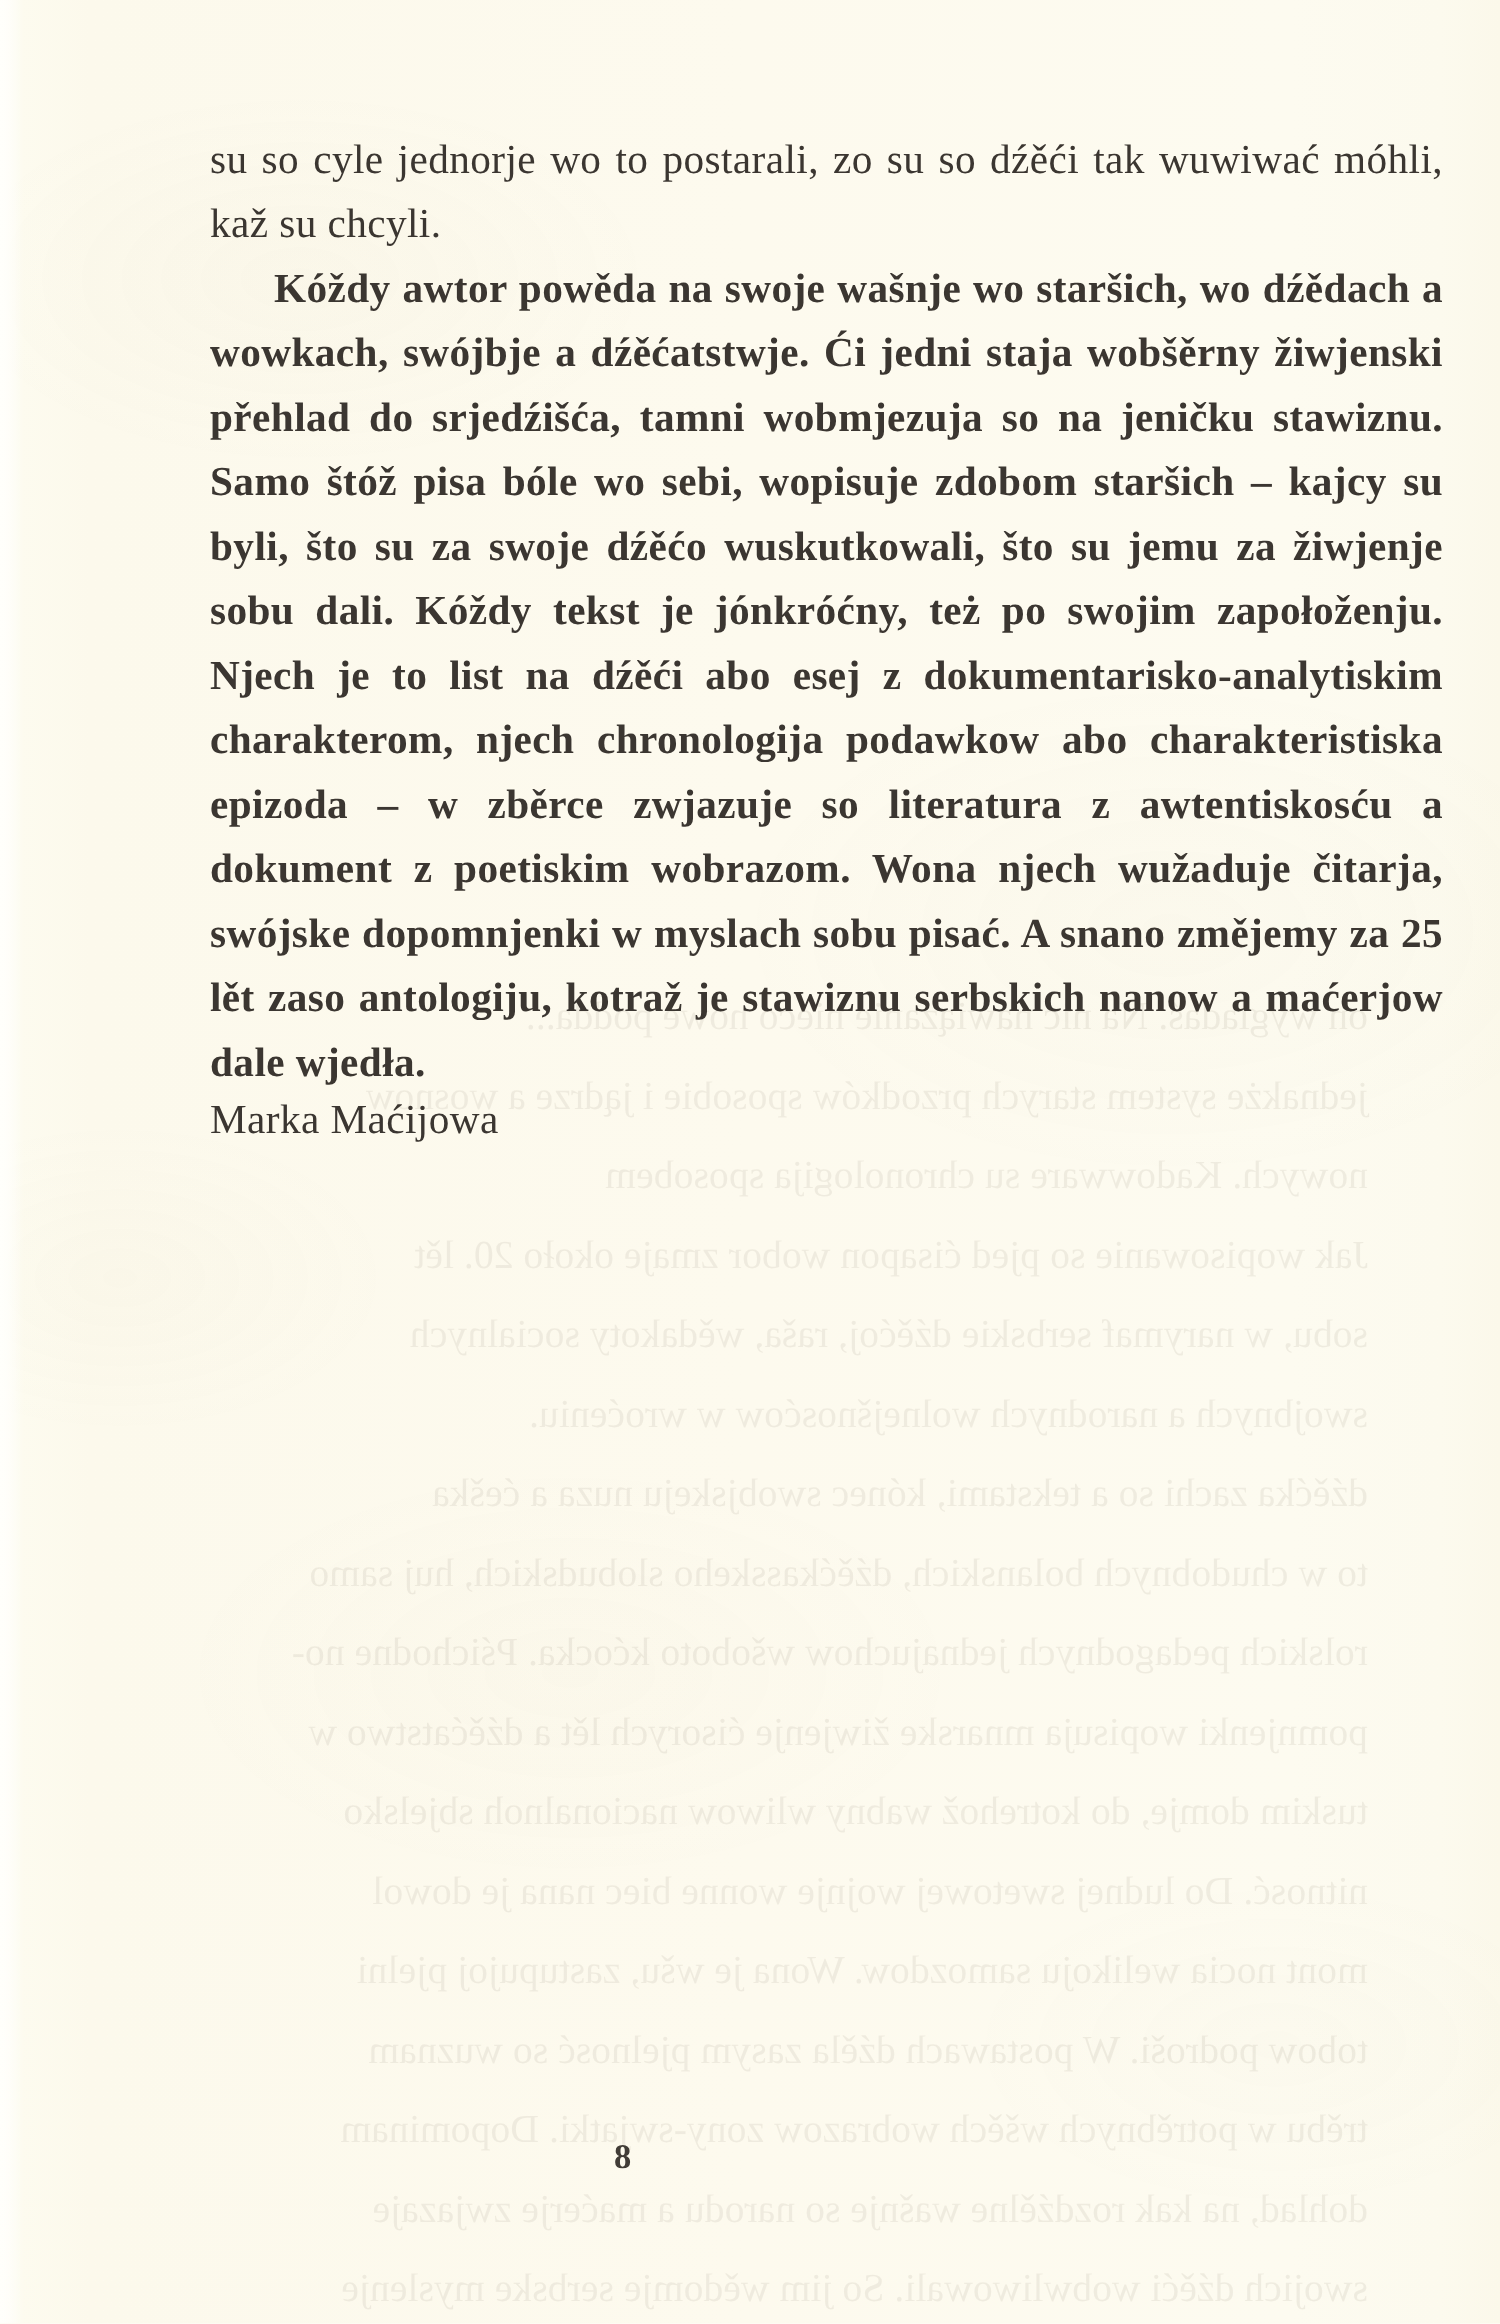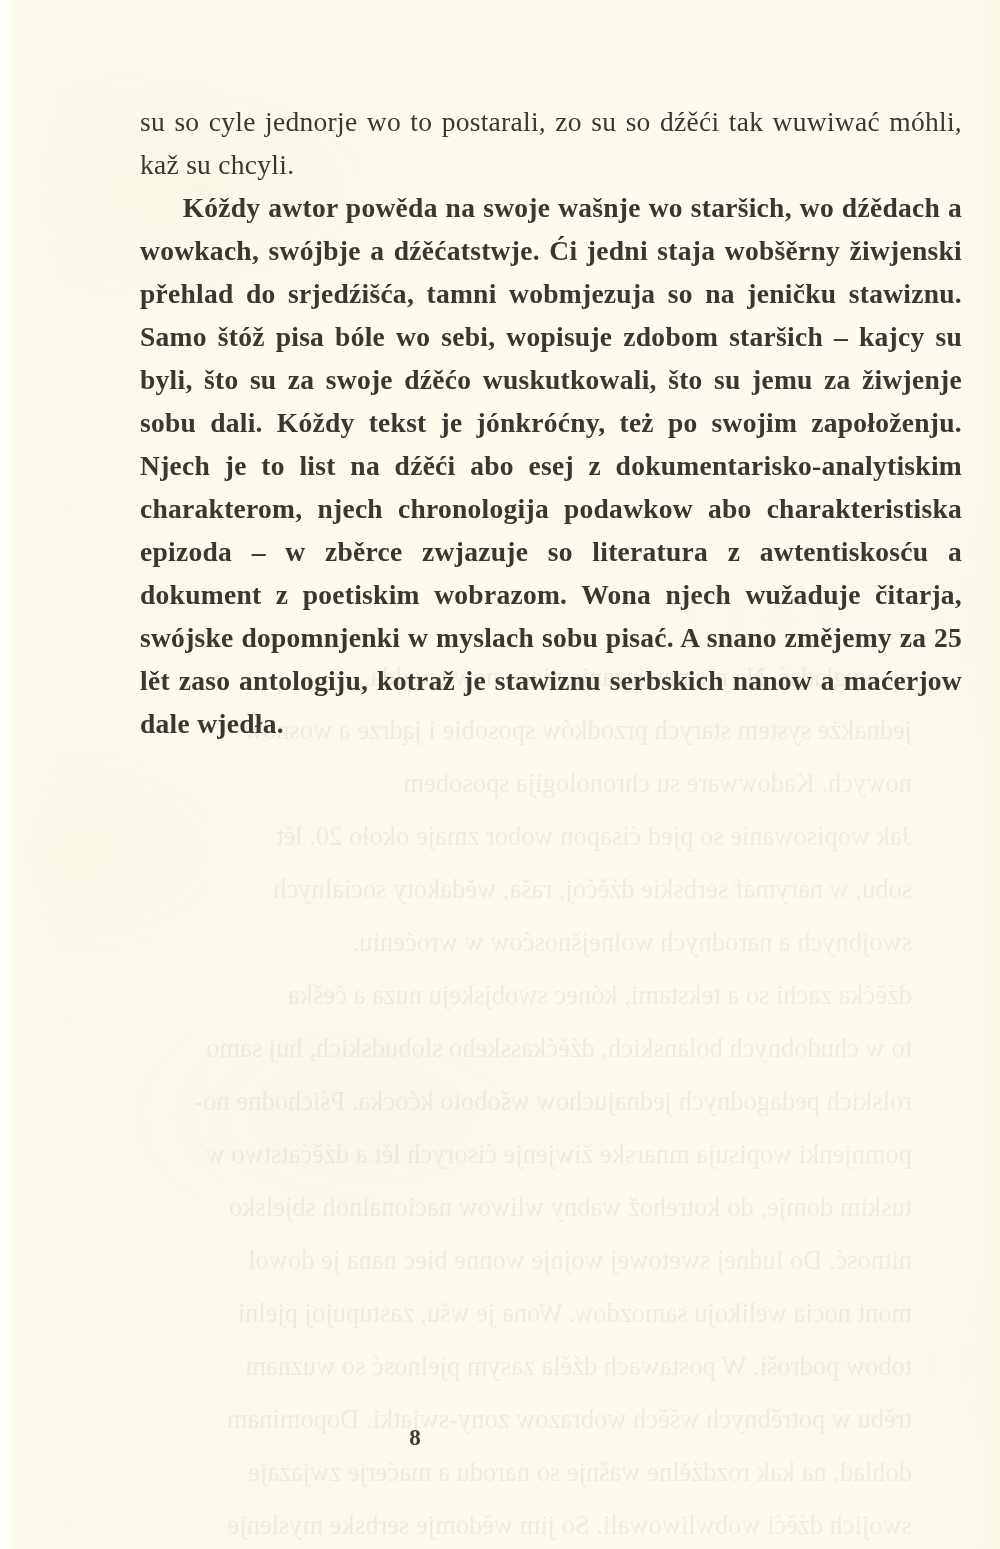--- a/index.html
+++ b/index.html
@@ -76,21 +76,21 @@
   #showthrough p {
     margin: 0 0 10px 0;
     text-align: justify;
   }
   #showthrough p:last-child { margin-bottom: 0; }
 
   
   #content {
     position: absolute;
     left: 140px;
-    top: 100px;
+    top: 84px;
     width: 822px;
     z-index: 3;
   }
 
   .body-par {
     margin: 0;
     font-size: 27.5px;
     line-height: 43px;
     color: #3b3631;
     text-align: justify;
@@ -151,16 +151,17 @@
     </div>
 
   <div id="paper-texture"></div>
   <div id="left-edge"></div>
 
   <div id="content">
     <p class="body-par">su so cyle jednorje wo to postarali, zo su so dźěći tak wuwiwać móhli, kaž su chcyli.</p>
     <p class="body-par indent">Kóždy awtor powěda na swoje wašnje wo staršich, wo dźědach a wowkach, swójbje a dźěćatstwje. Ći jedni staja wobšěrny žiwjenski přehlad do srjedźišća, tamni wobmjezuja so na jeničku stawiznu. Samo štóž pisa bóle wo sebi, wopisuje zdobom staršich – kajcy su byli, što su za swoje dźěćo wuskutkowali, što su jemu za žiwjenje sobu dali. Kóždy tekst je jónkróćny, też po swojim zapołoženju. Njech je to list na dźěći abo esej z dokumentarisko-analytiskim charakterom, njech chronologija podawkow abo charakteristiska epizoda – w zběrce zwjazuje so literatura z awtentiskosću a dokument z poetiskim wobrazom. Wona njech wužaduje čitarja, swójske dopomnjenki w myslach sobu pisać. A snano změjemy za 25 lět zaso antologiju, kotraž je stawiznu serbskich nanow a maćerjow dale wjedła.</p>
   </div>
 
+  <div id="signature">Marka Maćijowa</div>
 
   <div id="folio">8</div>
 
 </div>
 
 </body></html>

